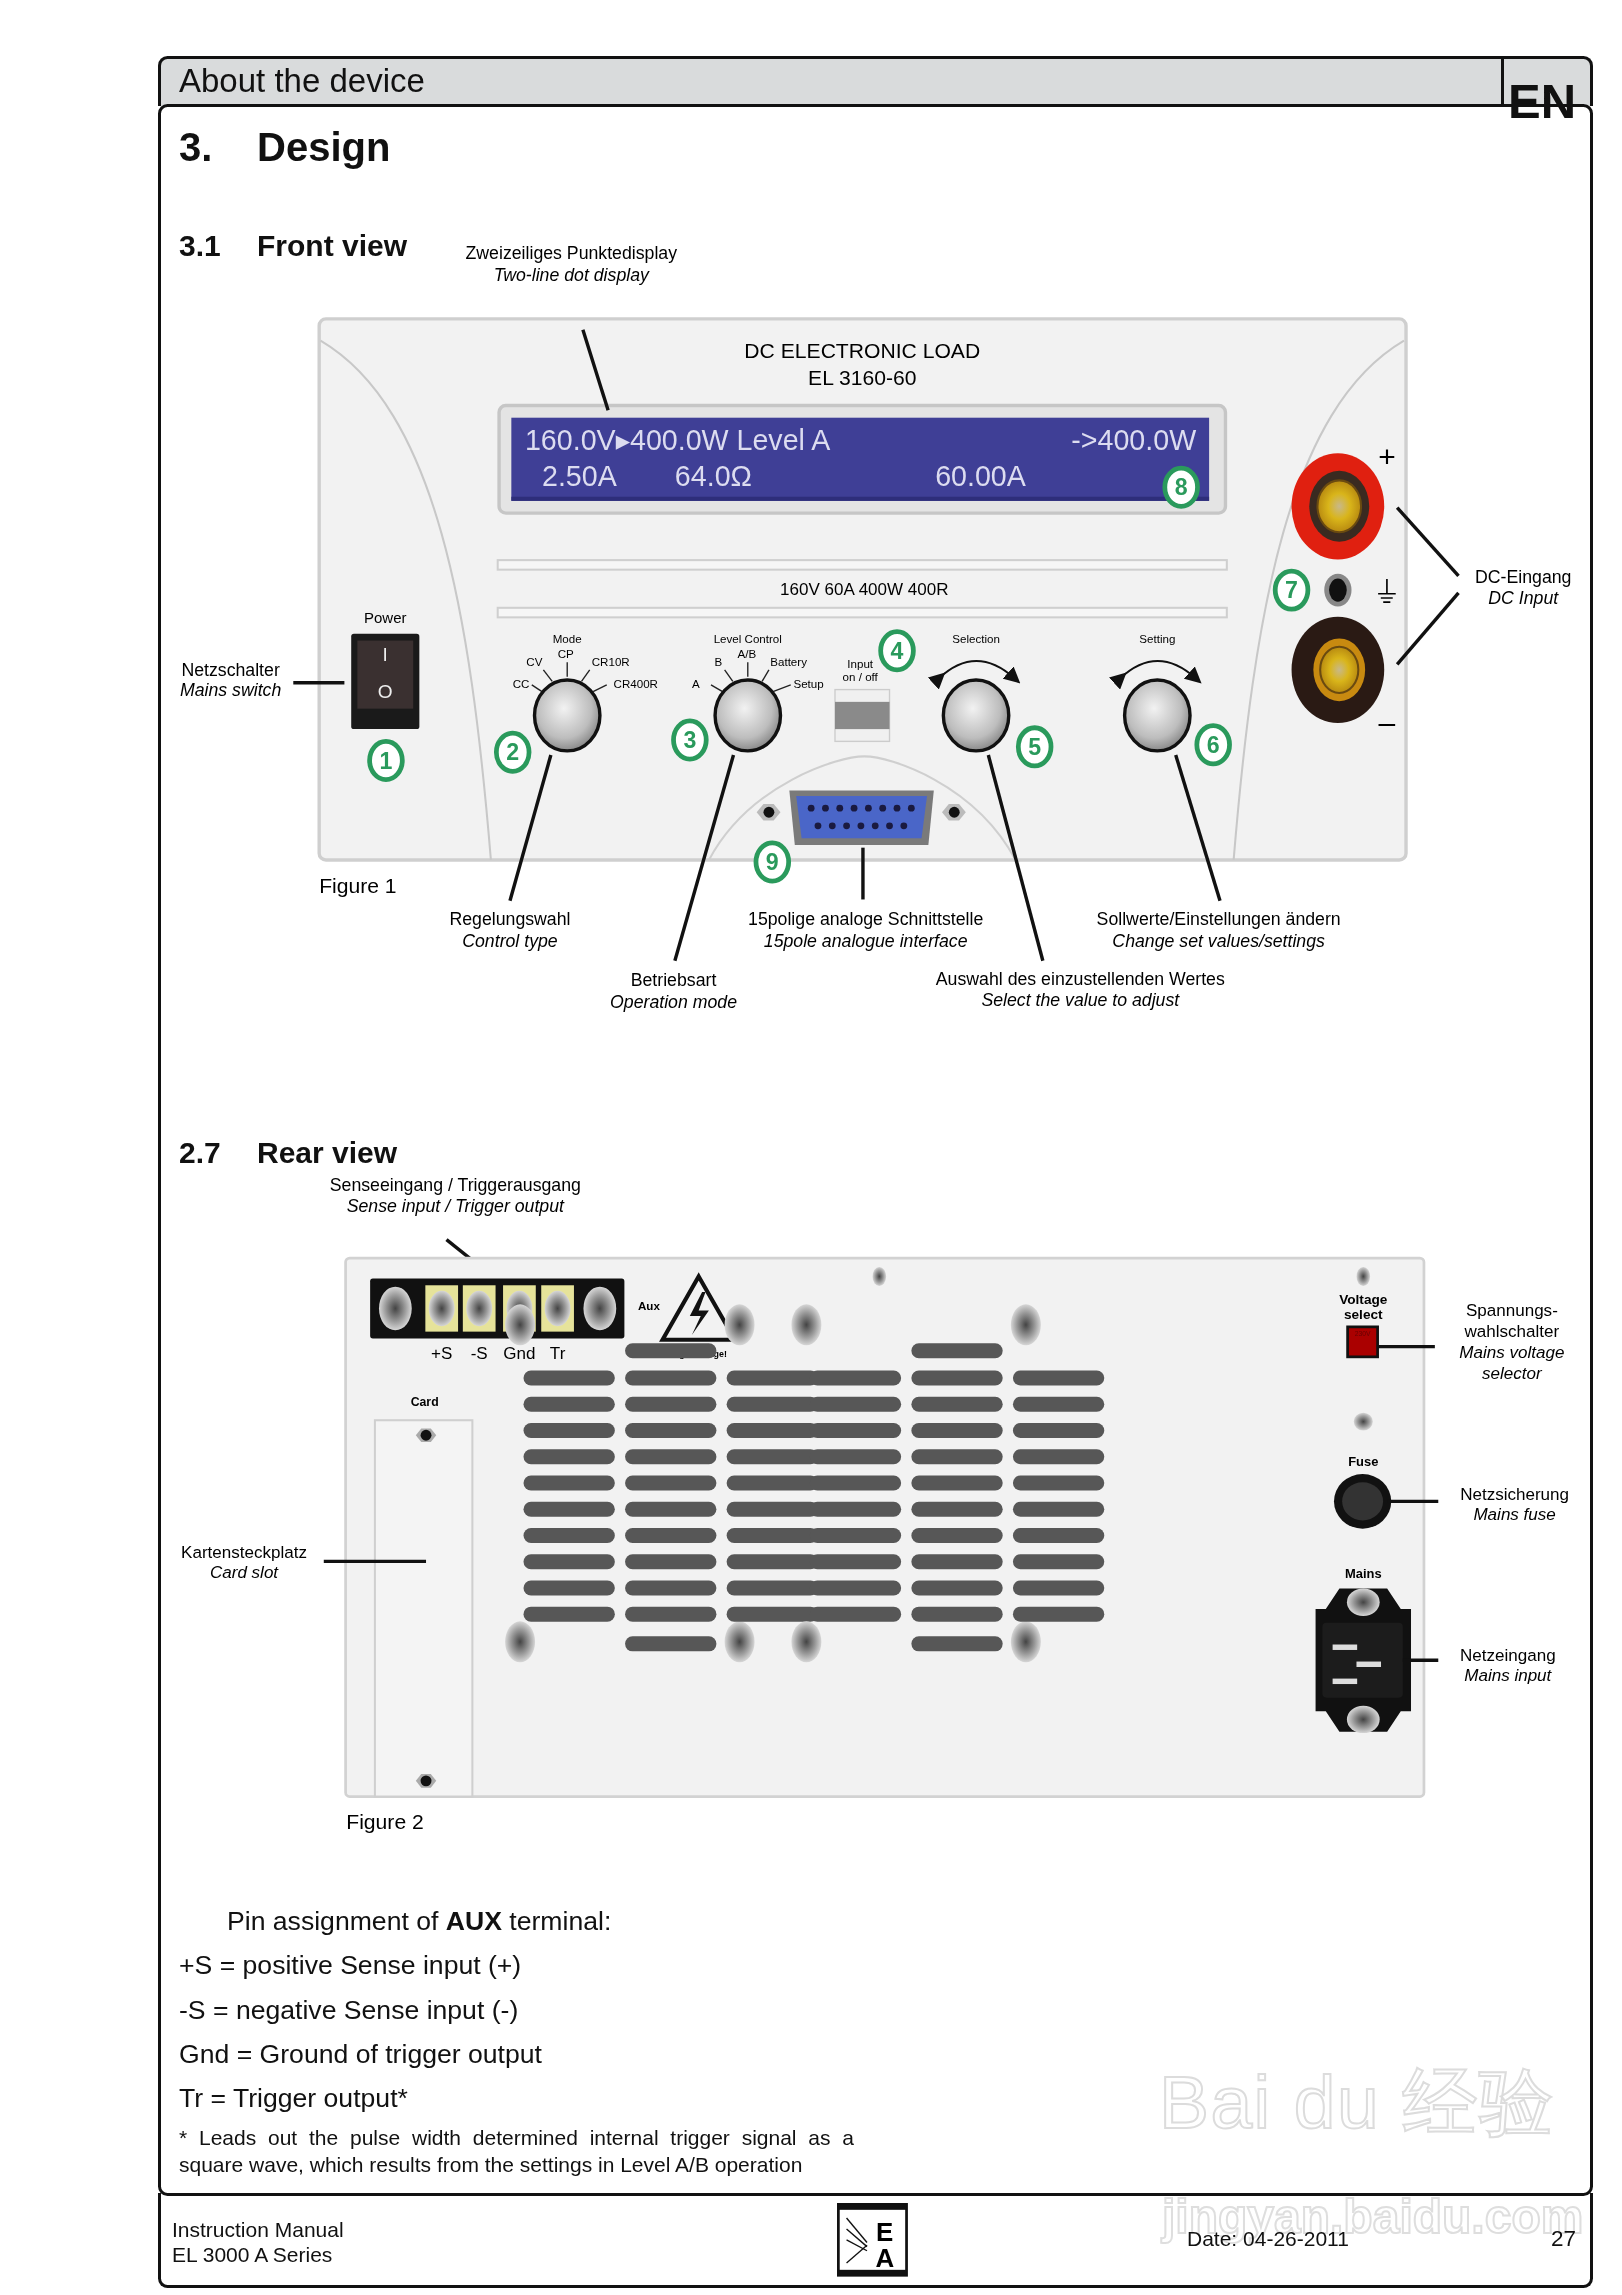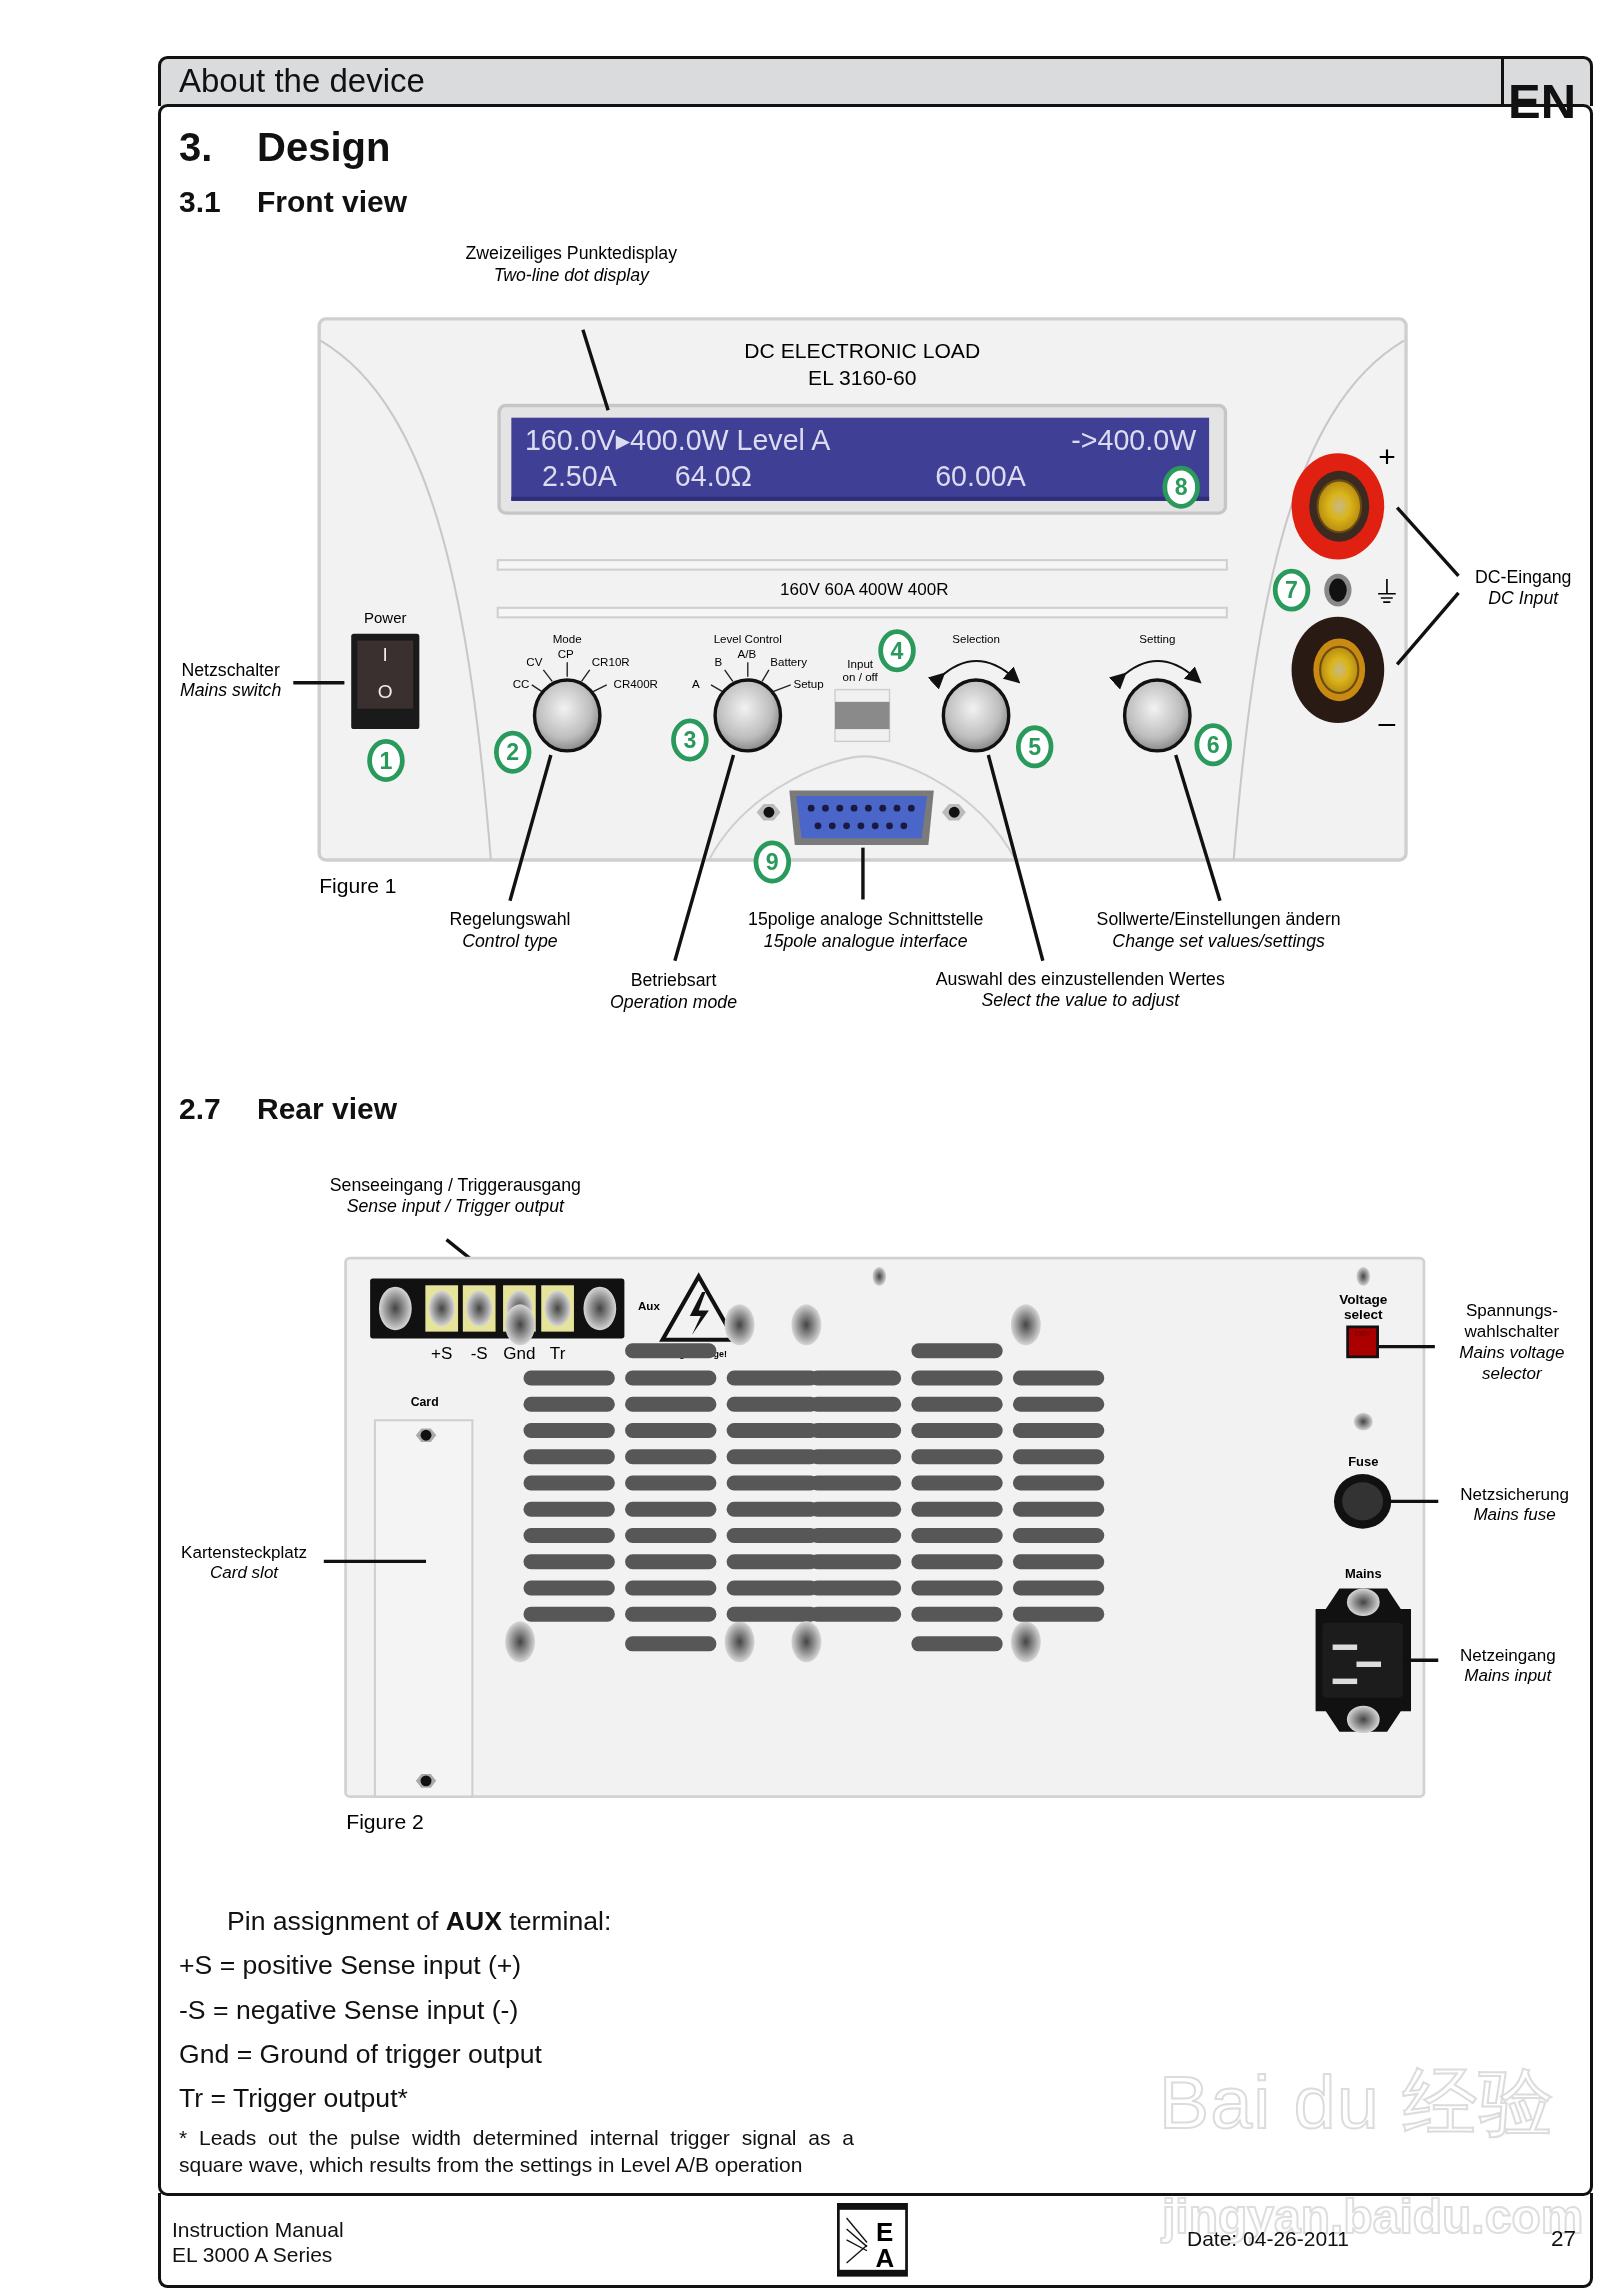--- a/index.html
+++ b/index.html
@@ -7,21 +7,21 @@
   .abs{position:absolute;}
   .hdr{position:absolute;left:158px;top:56px;width:1435px;height:50px;background:#d9dbdc;border:3.4px solid #111;border-bottom:none;border-radius:9.5px 9.5px 0 0;box-sizing:border-box;}
   .hdr-title{position:absolute;left:179px;top:60px;font-size:33px;font-weight:normal;line-height:41px;}
   .hdr-sep{position:absolute;left:1501px;top:56px;width:2.7px;height:50px;background:#111;}
   .hdr-lang{position:absolute;left:1508px;top:55px;font-size:49px;font-weight:bold;line-height:53px;margin-top:20px;}
   .body-box{position:absolute;left:158px;top:104px;width:1435px;height:2092px;border:3.4px solid #111;border-radius:9.5px;box-sizing:border-box;}
   .footer-box{position:absolute;left:158px;top:2193px;width:1435px;height:95px;border:3.4px solid #111;border-top:none;border-radius:0 0 9.5px 9.5px;box-sizing:border-box;}
   .h1{position:absolute;left:179px;top:123px;font-size:40px;font-weight:bold;line-height:48px;}
   .h1 .num{display:inline-block;width:78px;}
   .h2{position:absolute;font-size:30px;font-weight:bold;line-height:38px;}
-  .h2 .num{display:inline-block;width:78px;}
+  .h2 .num{display:inline-block;width:78px;margin-top:44px;}
   svg text{font-family:"Liberation Sans",sans-serif;}
   .para{position:absolute;left:179px;font-size:26.6px;line-height:33px;}
   .note{position:absolute;left:179px;top:2125px;width:675px;font-size:21px;line-height:26.6px;text-align:justify;}
   .foot-l{position:absolute;left:172px;top:2218px;font-size:21px;line-height:24.5px;}
   .foot-date{position:absolute;left:1159px;top:2227px;font-size:21px;line-height:24.5px;margin-left:28px;}
   .foot-pg{position:absolute;left:1551px;top:2227px;font-size:22.5px;line-height:24.5px;}
   .wm{position:absolute;left:1159px;top:2065px;font-size:75px;font-weight:normal;color:transparent;-webkit-text-stroke:2px #dcdcdc;line-height:75px;letter-spacing:1.4px;}
   .wm2{position:absolute;left:1162px;top:2189px;font-size:48px;font-weight:bold;color:transparent;-webkit-text-stroke:2px #dedede;line-height:55px;}
 </style>
 </head>

